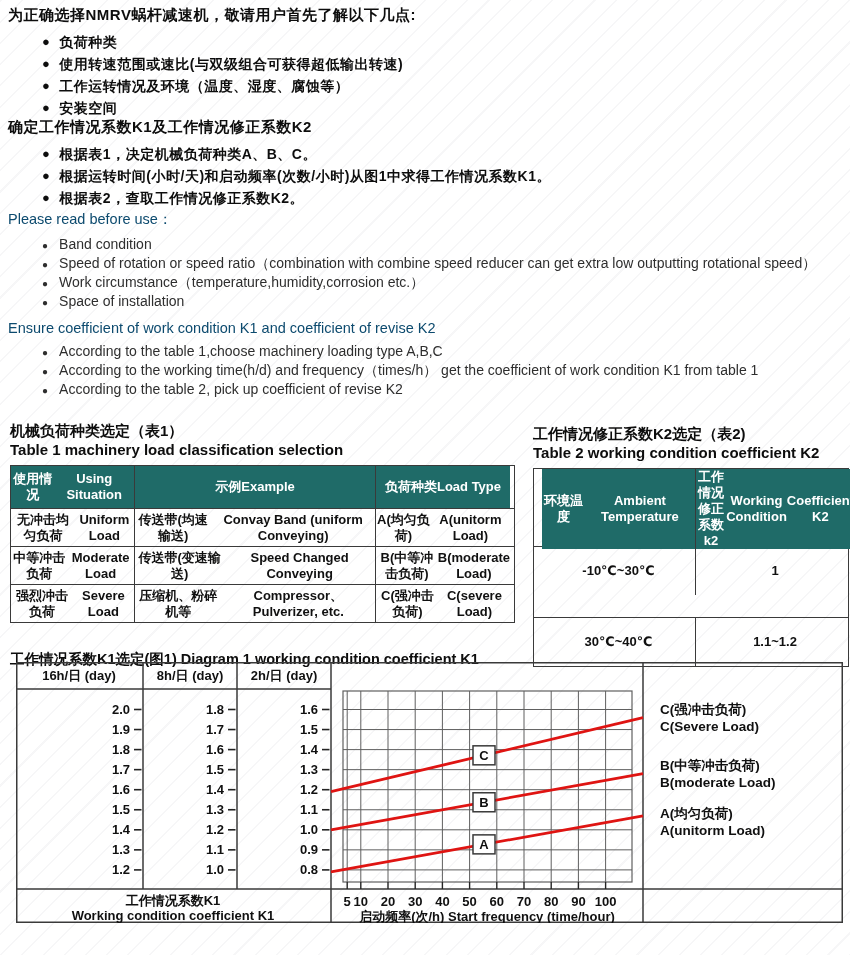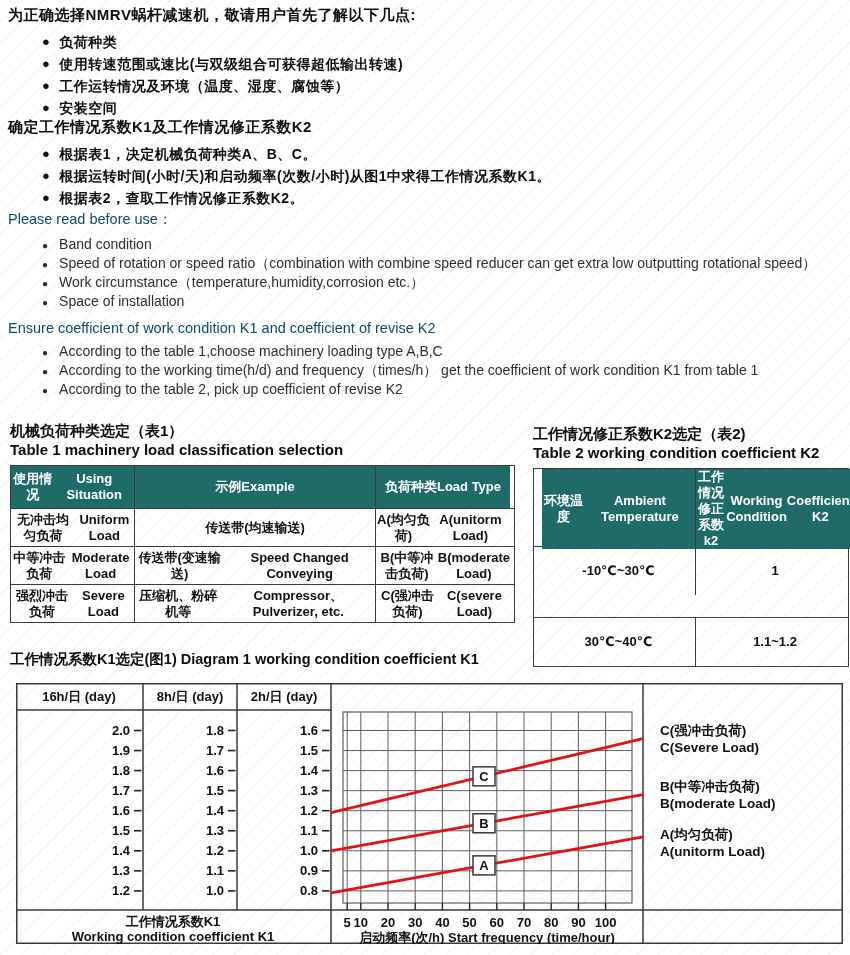--- a/index.html
+++ b/index.html
@@ -143,20 +143,21 @@
         <span>Load  Type</span>
       </div>
     </div>
     <div class="trow t1cols r37">
       <div class="cell">
         <span>无冲击均匀负荷</span>
         <span>Uniform Load</span>
       </div>
       <div class="cell">
         <span>传送带(均速输送)</span>
+        <span>Convay Band (uniform Conveying)</span>
       </div>
       <div class="cell">
         <span>A(均匀负荷)</span>
         <span>A(unitorm Load)</span>
       </div>
     </div>
     <div class="trow t1cols r37">
       <div class="cell">
         <span>中等冲击负荷</span>
         <span>Moderate Load</span>
@@ -215,21 +216,21 @@
         <span>30℃~40℃</span>
       </div>
       <div class="cell">
         <span>1.1~1.2</span>
       </div>
     </div>
   </div>
 </div>
 
 <div class="abs chart-title" style="left:10px;top:650px">工作情况系数K1选定(图1) Diagram 1 working condition coefficient K1</div>
-<div class="abs" style="left:16px;top:683px;width:827px;height:261px">
+<div class="abs" style="left:16px;top:662px;width:827px;height:261px">
   <svg id="k1-svg" width="827" height="261" viewBox="0 0 827 261">
       <rect x="0.75" y="0.75" width="825.5" height="259.5" fill="none" stroke="#3a3a3a" stroke-width="1.5"></rect>
       <line x1="0" y1="27" x2="315" y2="27" stroke="#3a3a3a" stroke-width="1.5"></line>
       <line x1="0" y1="227" x2="827" y2="227" stroke="#3a3a3a" stroke-width="1.5"></line>
       <line x1="127" y1="0" x2="127" y2="227" stroke="#3a3a3a" stroke-width="1.5"></line>
       <line x1="221" y1="0" x2="221" y2="227" stroke="#3a3a3a" stroke-width="1.5"></line>
       <line x1="315" y1="0" x2="315" y2="261" stroke="#3a3a3a" stroke-width="1.5"></line>
       <line x1="627" y1="0" x2="627" y2="261" stroke="#3a3a3a" stroke-width="1.5"></line>
       <text x="63" y="18" text-anchor="middle" class="svgtxt b13">16h/日 (day)</text>
       <line x1="118" y1="47.5" x2="125.5" y2="47.5" stroke="#242424" stroke-width="1.6"></line>

